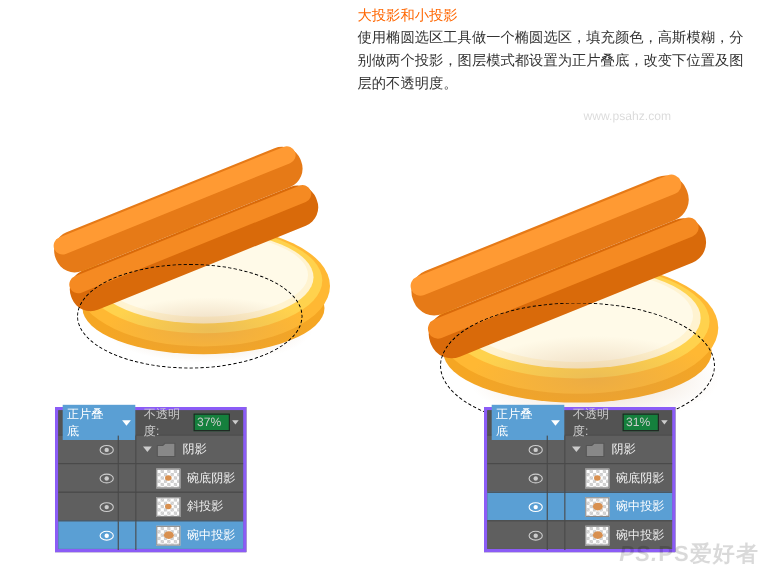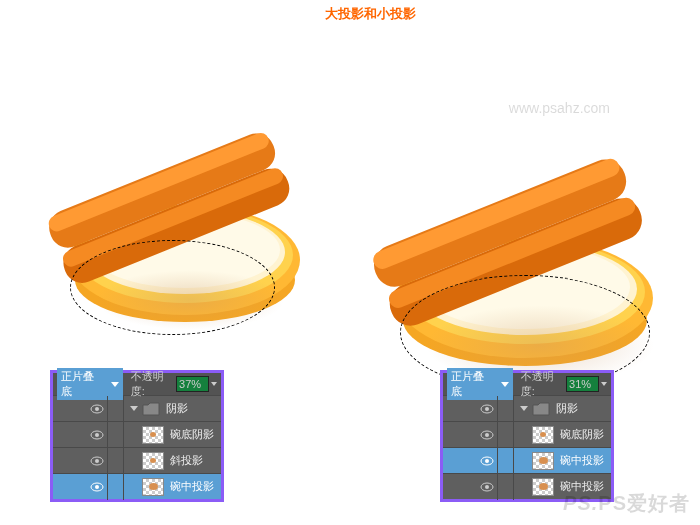--- a/index.html
+++ b/index.html
@@ -1,20 +1,20 @@
 <!DOCTYPE html>
 <html><head>
 <meta charset="utf-8">
 <style>
 * { margin: 0; padding: 0; box-sizing: border-box; }
 body { width: 700px; height: 525px; background: #fff; font-family: "Microsoft YaHei", sans-serif; position: relative; overflow: hidden; }
 
 .container { position: relative; width: 100%; height: 100%; }
 
-.title { position: absolute; left: 325px; top: 5px; color: #ff6600; font-size: 13px; font-weight: 700; }
+.title { position: absolute; left: 325px; top: 5px; color: #ff6600; font-size: 13px; font-weight: 400; }
 .desc { position: absolute; left: 325px; top: 24px; width: 360px; color: #333; font-size: 13px; line-height: 1.6; }
 
 .food-img { position: absolute; }
 .food-left { left: 10px; top: 60px; width: 305px; height: 290px; }
 .food-right { left: 330px; top: 80px; width: 340px; height: 320px; }
 .shadow-ellipse { position: absolute; border-radius: 50%; background: radial-gradient(ellipse, rgba(200,150,100,0.35) 0%, rgba(200,150,100,0) 70%); }
 
 .selection-ellipse { position: absolute; border: 1px dashed #000; border-radius: 50%; }
 
 
@@ -39,28 +39,29 @@
 .folder-icon { width: 18px; height: 14px; margin-left: 4px; }
 .thumb { width: 22px; height: 18px; background: #fff; border: 1px solid #888; margin-left: 4px; display: flex; align-items: center; justify-content: center; position: relative; }
 .thumb-checker { background-image: linear-gradient(45deg,#ccc 25%,transparent 25%),linear-gradient(-45deg,#ccc 25%,transparent 25%),linear-gradient(45deg,transparent 75%,#ccc 75%),linear-gradient(-45deg,transparent 75%,#ccc 75%); background-size: 6px 6px; background-position: 0 0,0 3px,3px -3px,-3px 0; }
 .thumb-dot { width: 6px; height: 5px; background: #d89050; border-radius: 50%; position: absolute; }
 .layer-name { color: #eee; font-size: 11px; margin-left: 6px; }
 .layer-row.selected .layer-name { color: #fff; }
 .twisty { width: 0; height: 0; border-left: 4px solid transparent; border-right: 4px solid transparent; border-top: 5px solid #ccc; margin-left: 6px; }
 
 .watermark { position: absolute; right: 10px; bottom: 8px; font-size: 20px; color: rgba(0,0,0,0.15); font-weight: bold; letter-spacing: 1px; font-style: italic; }
 .watermark span.cn { font-style: normal; }
-.url { position: absolute; right: 90px; top: 100px; font-size: 14px; color: rgba(0,0,0,0.15); transform: rotate(0deg); }
+.url { position: absolute; right: 90px; top: 100px; font-size: 11px; color: rgba(0,0,0,0.15); transform: rotate(0deg); }
 </style>
 </head>
 <body>
 
 <div class="container">
 
   <div class="title">大投影和小投影</div>
+  <div class="desc">使用椭圆选区工具做一个椭圆选区，填充颜色，高斯模糊，分别做两个投影，图层模式都设置为正片叠底，改变下位置及图层的不透明度。</div>
 
   <div class="url">www.psahz.com</div>
 
   <div class="food-img food-left">
     <div class="shadow-ellipse" style="left:85px; top:210px; width:190px; height:60px;"></div>
     <svg width="305" height="290" viewBox="0 0 305 290">
 
       <ellipse cx="175" cy="220" rx="110" ry="42" fill="#f5a623"></ellipse>
       <ellipse cx="175" cy="200" rx="115" ry="55" fill="#ffb833"></ellipse>
       <ellipse cx="175" cy="195" rx="108" ry="48" fill="#ffd24d"></ellipse>

